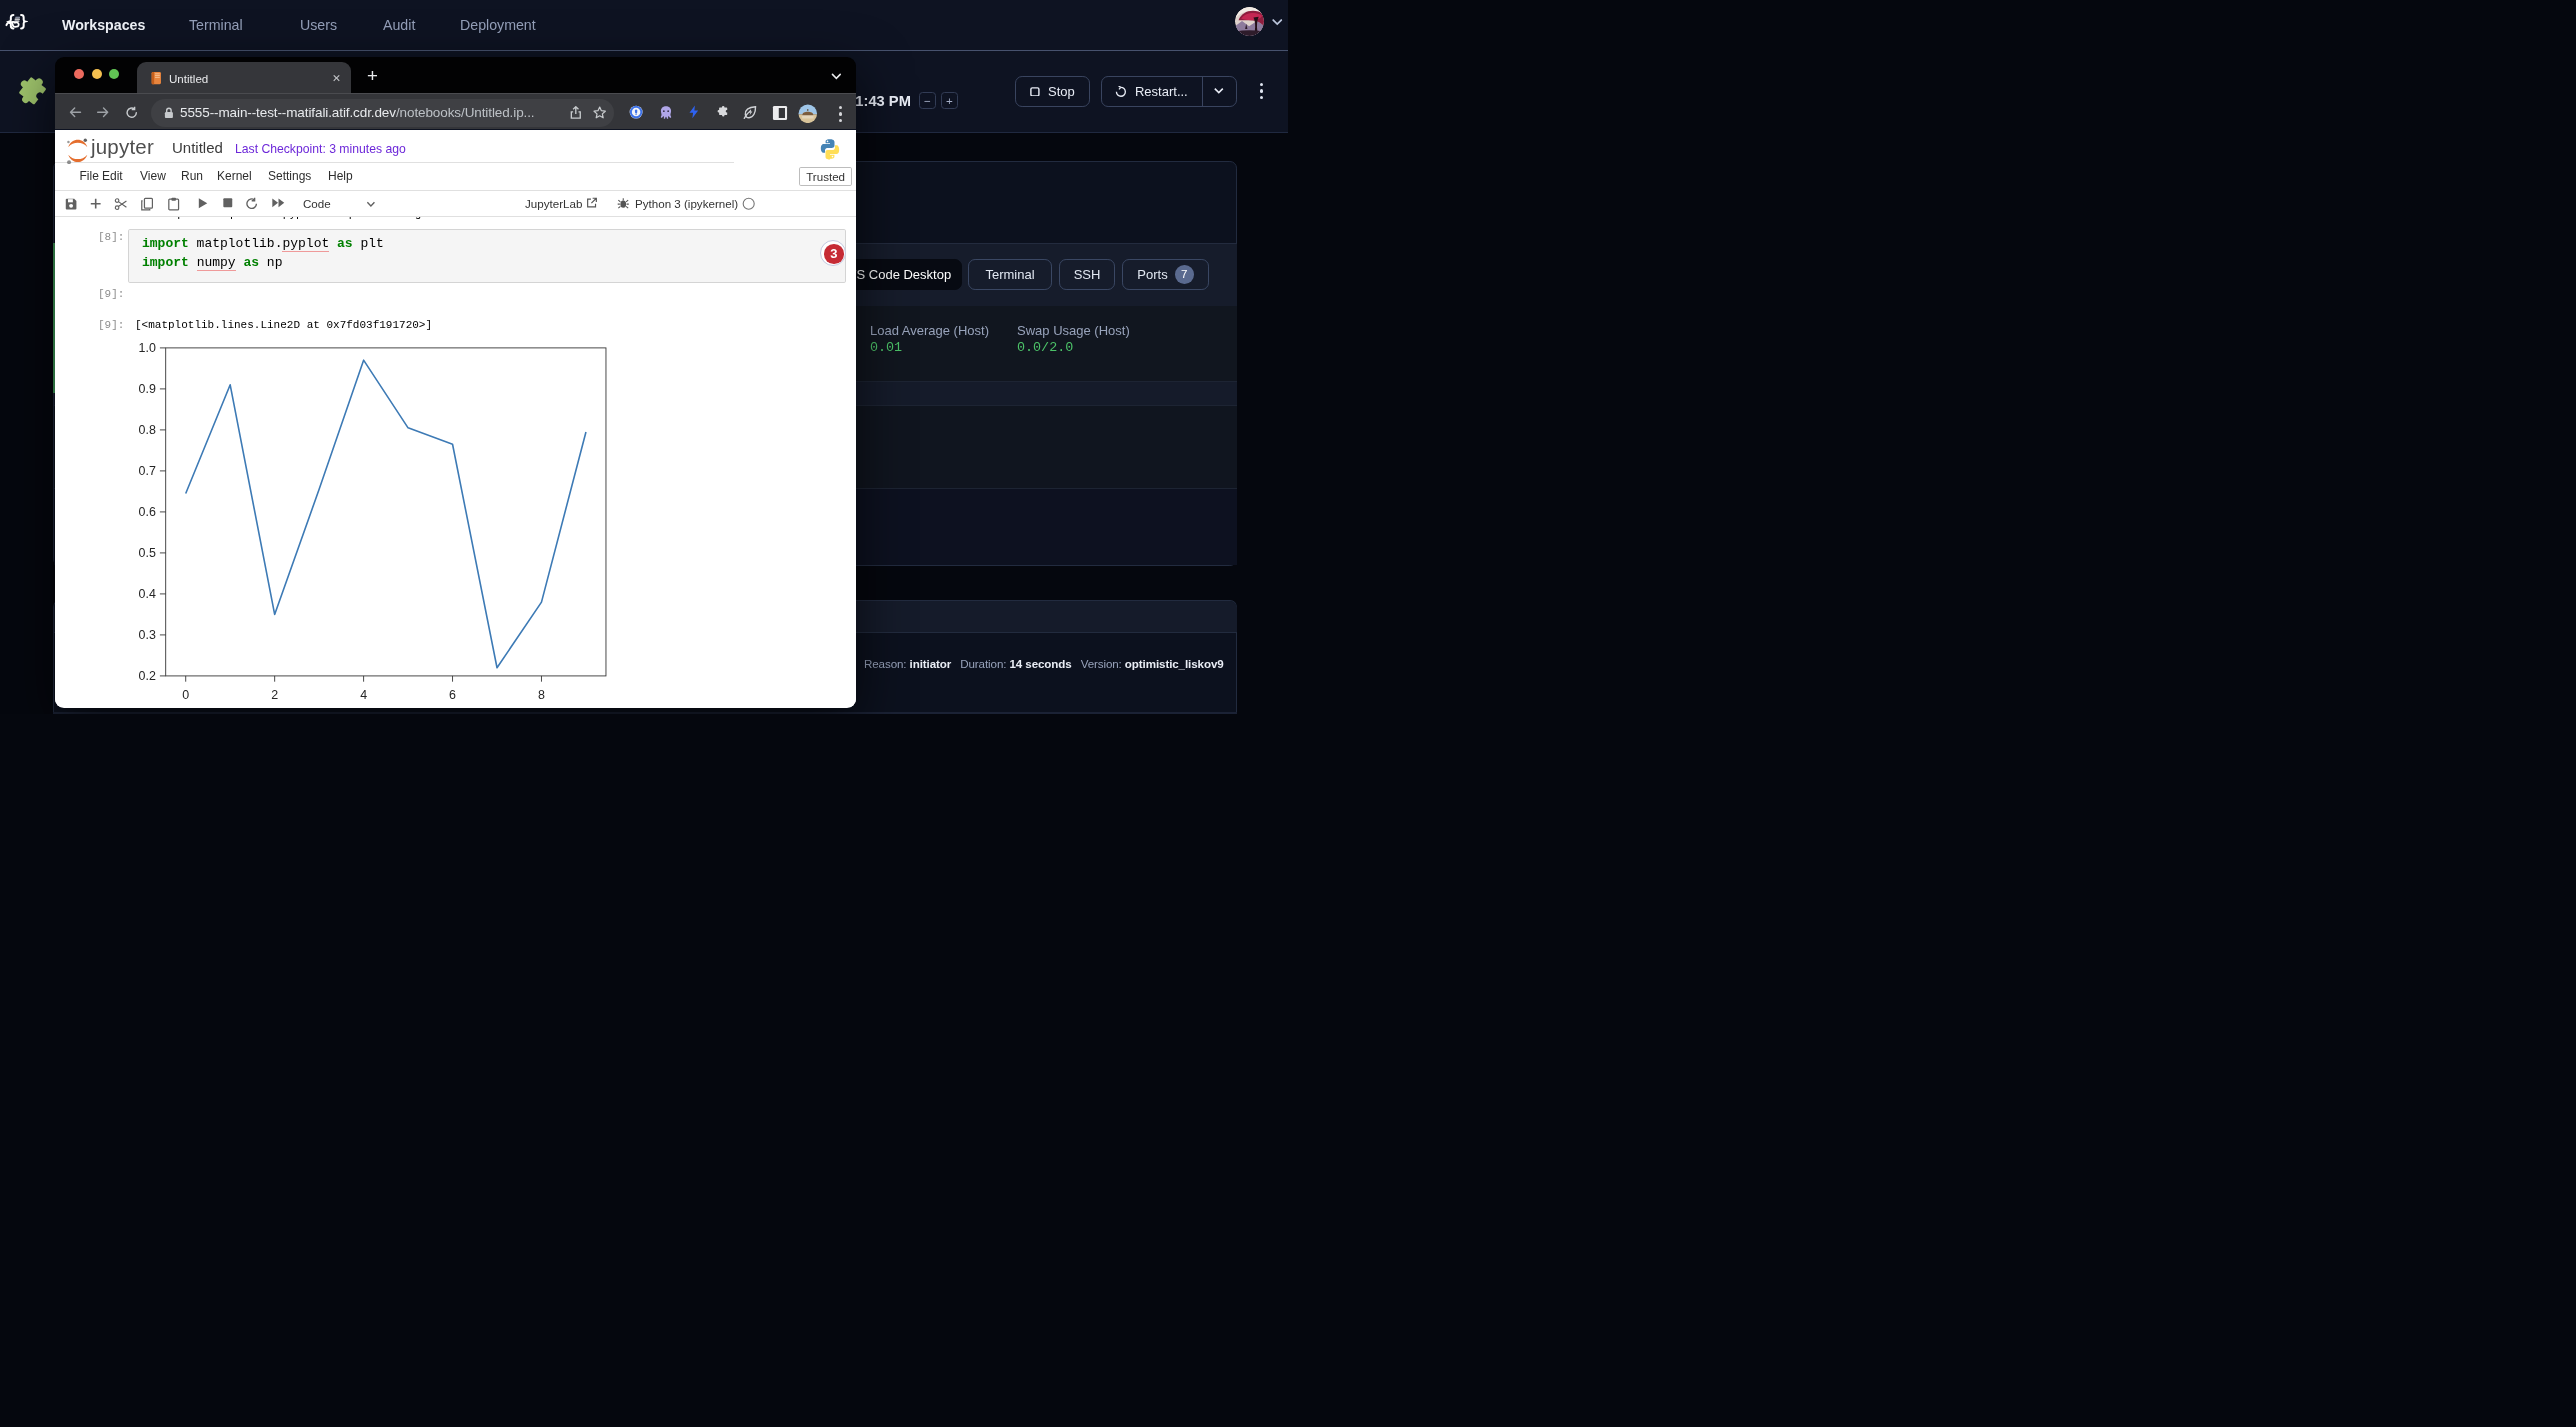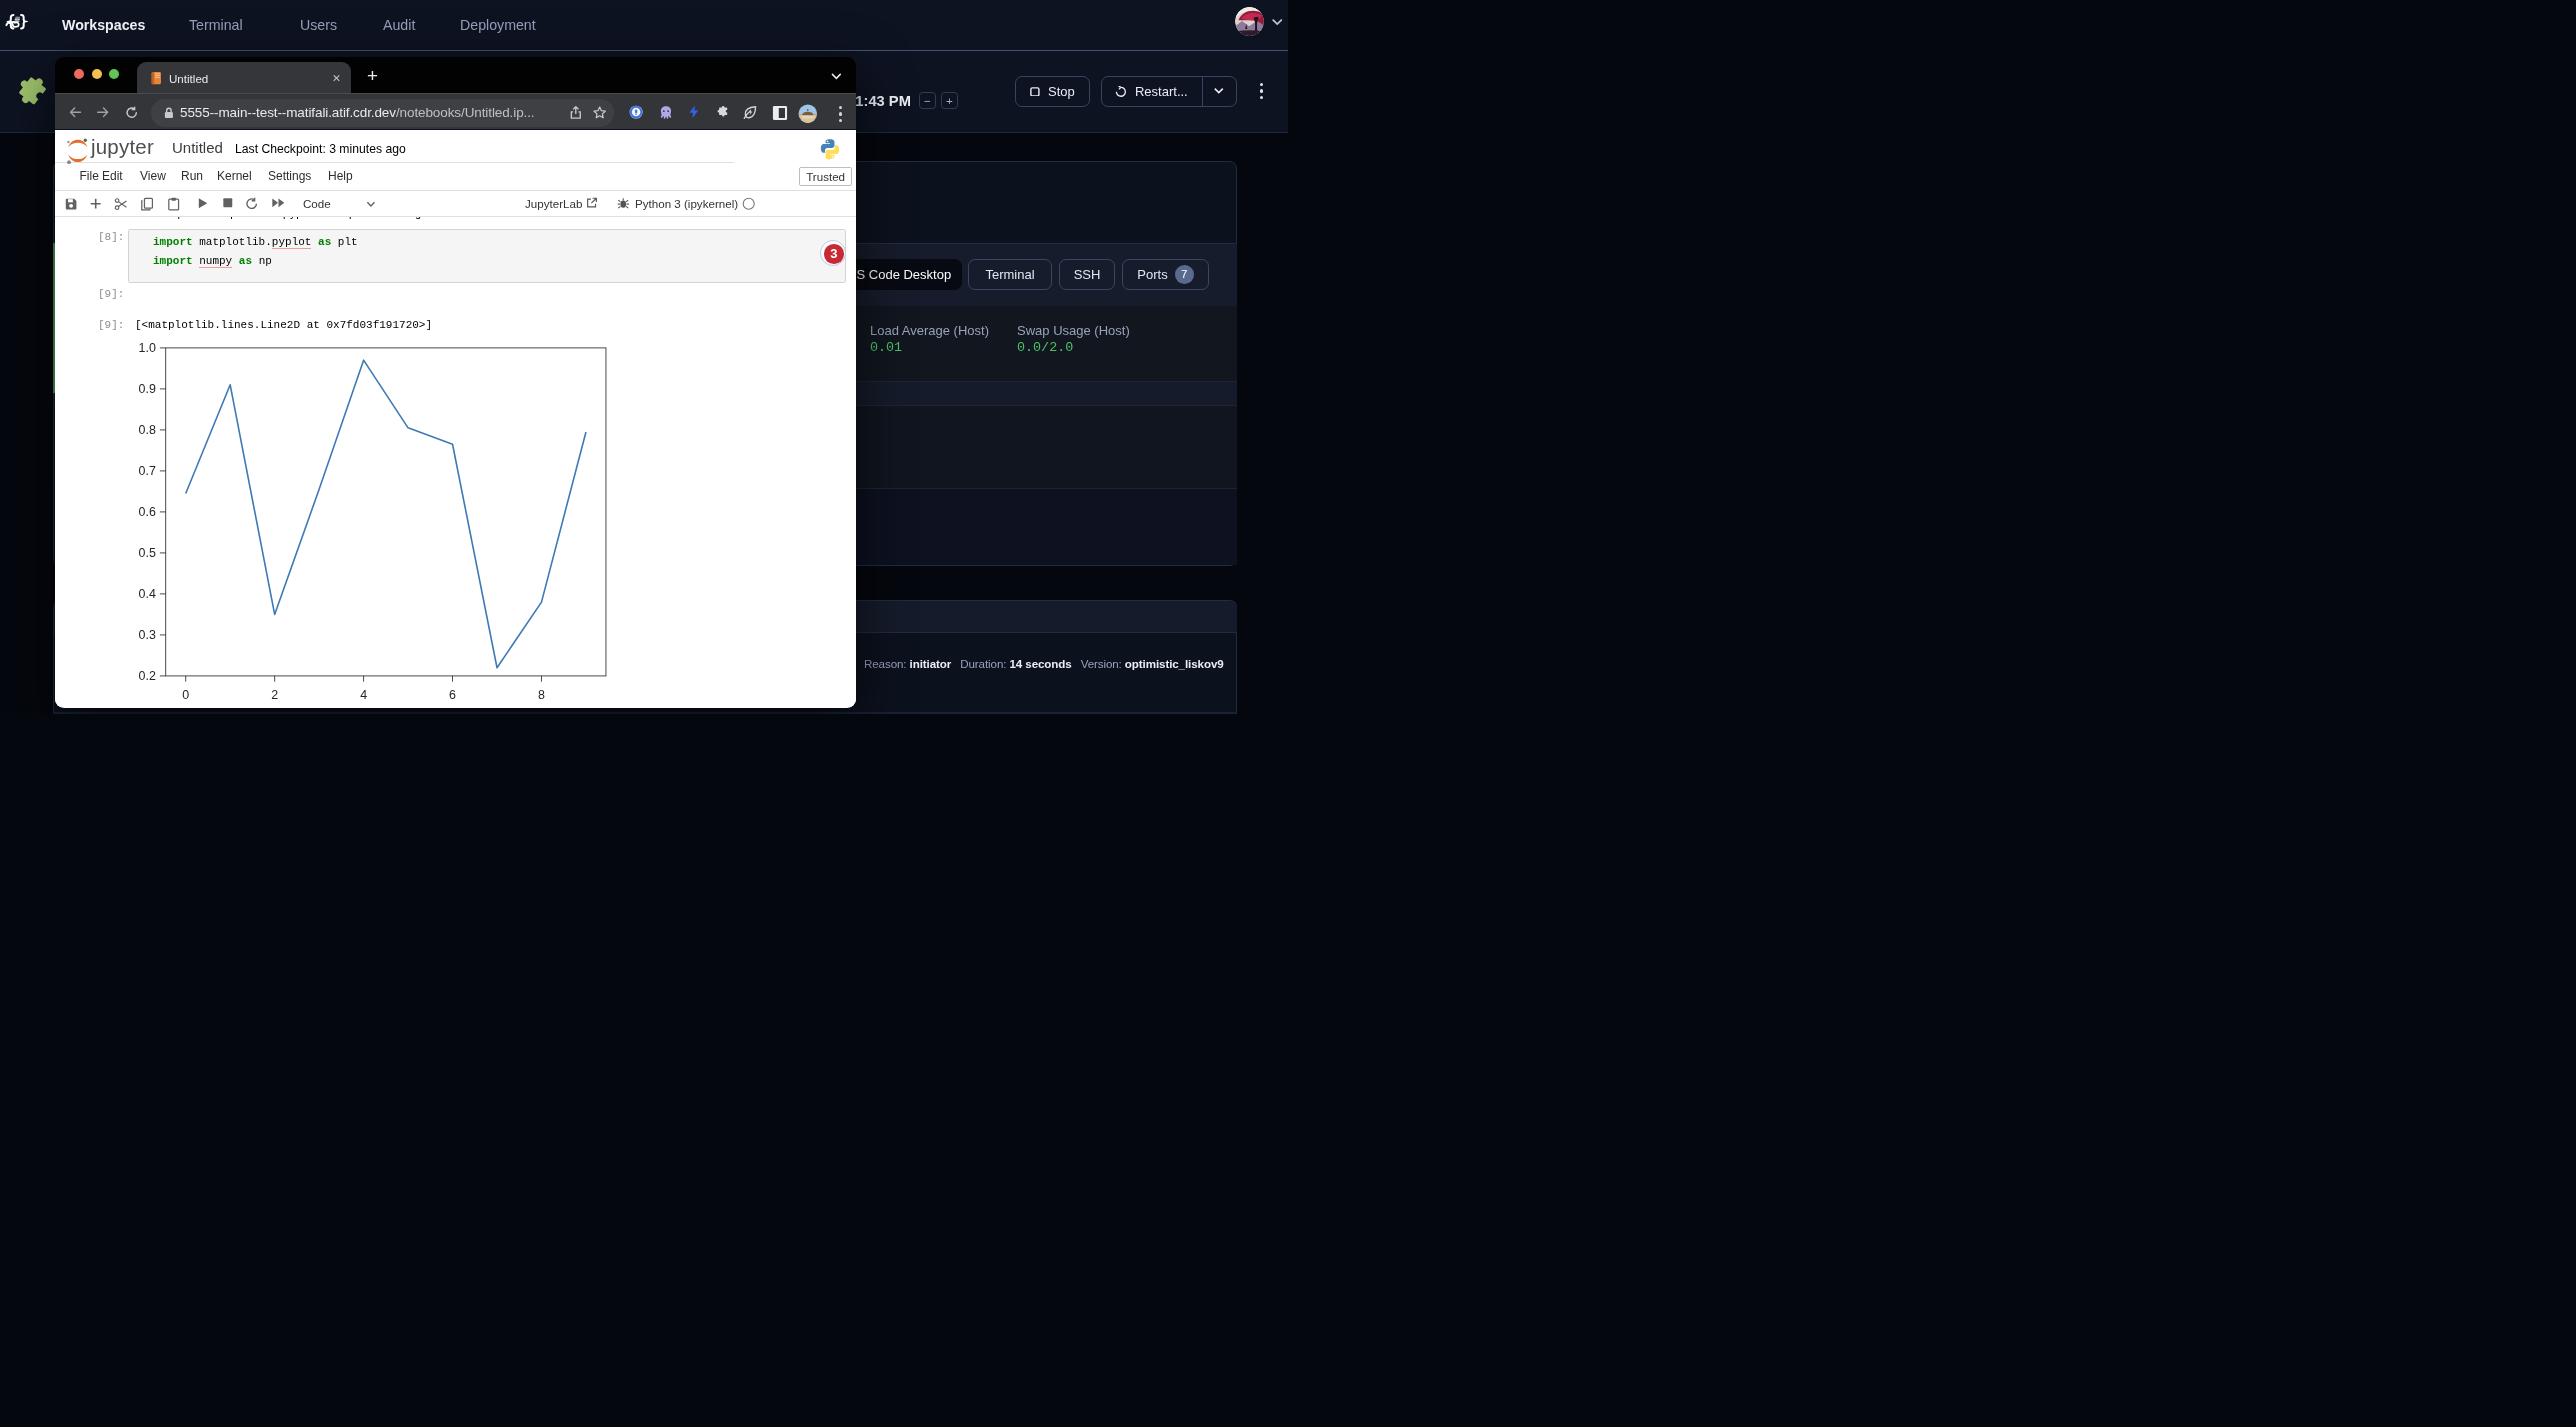--- a/index.html
+++ b/index.html
@@ -54,32 +54,32 @@
 .pill { position:absolute; left:96px; top:4.5px; width:463px; height:28px; background:#3f4044; border-radius:14px; }
 .pill .lock { position:absolute; left:12.5px; top:8px; }
 .pill .url { position:absolute; left:29px; top:6.2px; font-size:13.5px; letter-spacing:-0.1px; color:#e8eaed; white-space:nowrap; }
 .pill .url span { color:#bdc1c6; }
 .ext { position:absolute; }
 
 
 .jup { position:absolute; left:0; top:73px; width:801px; height:578px; background:#fff; border-radius:0 0 9px 9px; overflow:hidden; }
 .jhead { position:absolute; left:0; top:0; width:679px; height:33px; border-bottom:0.9px solid #e0e0e0; }
 .jtitle { position:absolute; left:117px; top:9px; font-size:15px; color:#3b3b3b; }
-.jchk { position:absolute; left:180px; top:12px; font-size:12.2px; color:#000000; }
+.jchk { position:absolute; left:180px; top:12px; font-size:12.2px; color:#6d28d9; }
 .jmenu { position:absolute; left:0; top:34px; width:801px; height:27px; border-bottom:0.9px solid #e0e0e0; }
 .jmenu span { position:absolute; top:4.9px; font-size:12px; color:#2e2e2e; }
 .trusted { position:absolute; left:744px; top:2.7px; border:0.9px solid #bdbdbd; border-radius:1.8px; padding:2.2px 6.2px; font-size:11.6px; color:#333; }
 .jtool { position:absolute; left:0; top:62px; width:801px; height:25px; border-bottom:0.9px solid #e0e0e0; }
 .jtool .ic { position:absolute; top:4.5px; }
 .jlab { position:absolute; top:5.3px; font-size:11.6px; color:#333; }
 .jbody { position:absolute; left:0; top:87px; width:801px; height:490px; background:#fff; overflow:hidden; }
 .mono { font-family:"Liberation Mono", monospace; }
 .prompt { position:absolute; color:#8d8d8d; font-size:11px; }
 .cell { position:absolute; left:73px; width:718px; background:#f5f5f5; border:0.9px solid #d4d4d4; border-radius:1.8px; }
-.code { position:absolute; left:24px; font-size:11px; color:#000; white-space:pre; }
+.code { position:absolute; left:13px; font-size:13px; color:#000; white-space:pre; }
 .kw { color:#008000; font-weight:700; }
 .fn { color:#3b5bb5; }
 .num { color:#116644; }
 .sq { border-bottom:1.8px solid #ef9a9a; }
 .badge { position:absolute; left:820px; top:240px; width:26px; height:26px; border-radius:50%; background:#fff; border:0.9px solid #c3c9e0; }
 .badge i { position:absolute; left:3.1px; top:3.1px; width:19.6px; height:19.6px; border-radius:50%; background:#c62b35; color:#fff; font-style:normal; font-weight:700; font-size:13px; text-align:center; line-height:19.6px; }
 </style>
 </head>
 <body>
 

